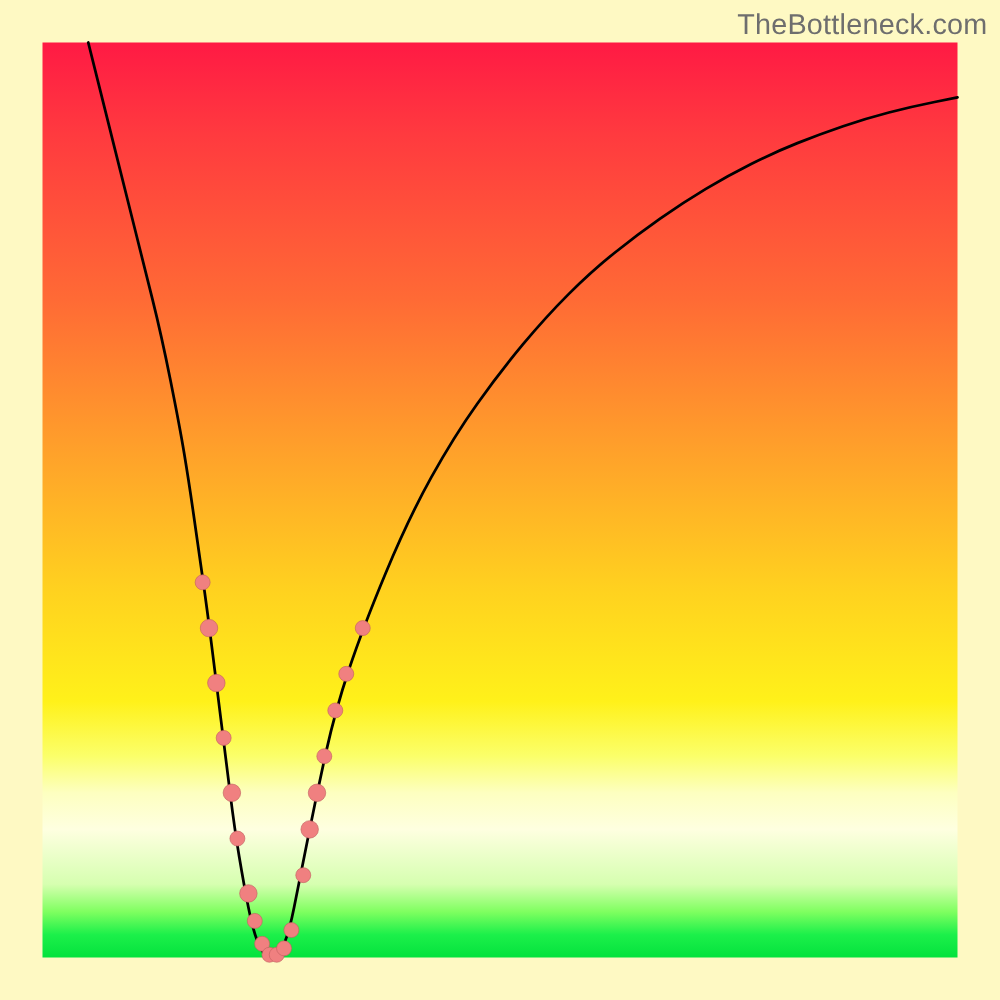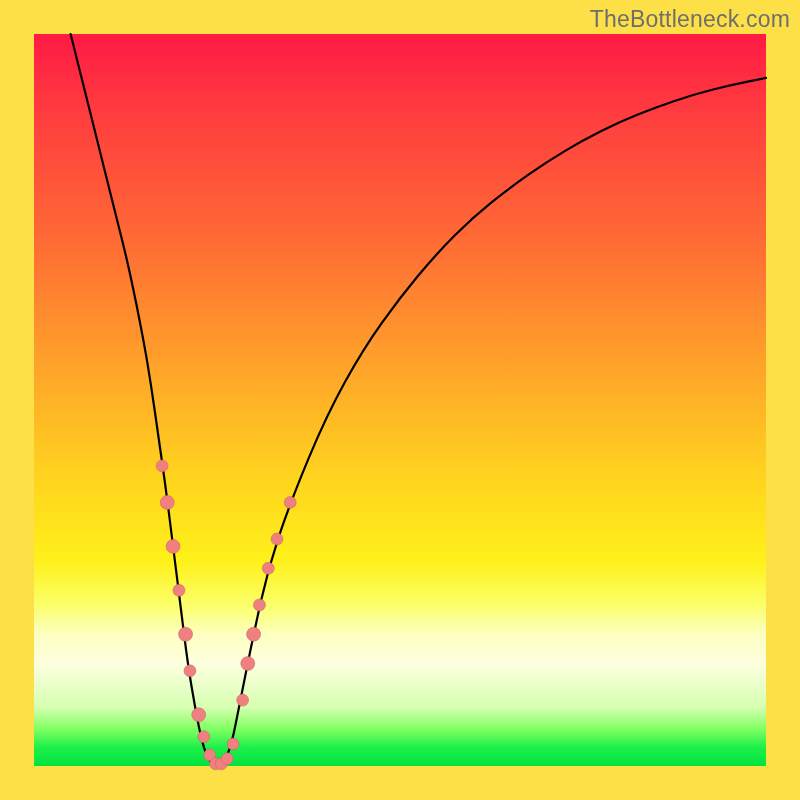--- a/index.html
+++ b/index.html
@@ -10,21 +10,21 @@
     overflow: hidden;
     background: #000;
     font-family: Arial, Helvetica, sans-serif;
   }
   .frame {
     position: absolute;
     left: 0;
     top: 0;
     width: 800px;
     height: 800px;
-    background: #fde047;
+    background: #fef9c3;
     text-align: center;
   }
   .plot {
     position: absolute;
     left: 34px;
     top: 34px;
     width: 732px;
     height: 732px;
     
     background: linear-gradient(

